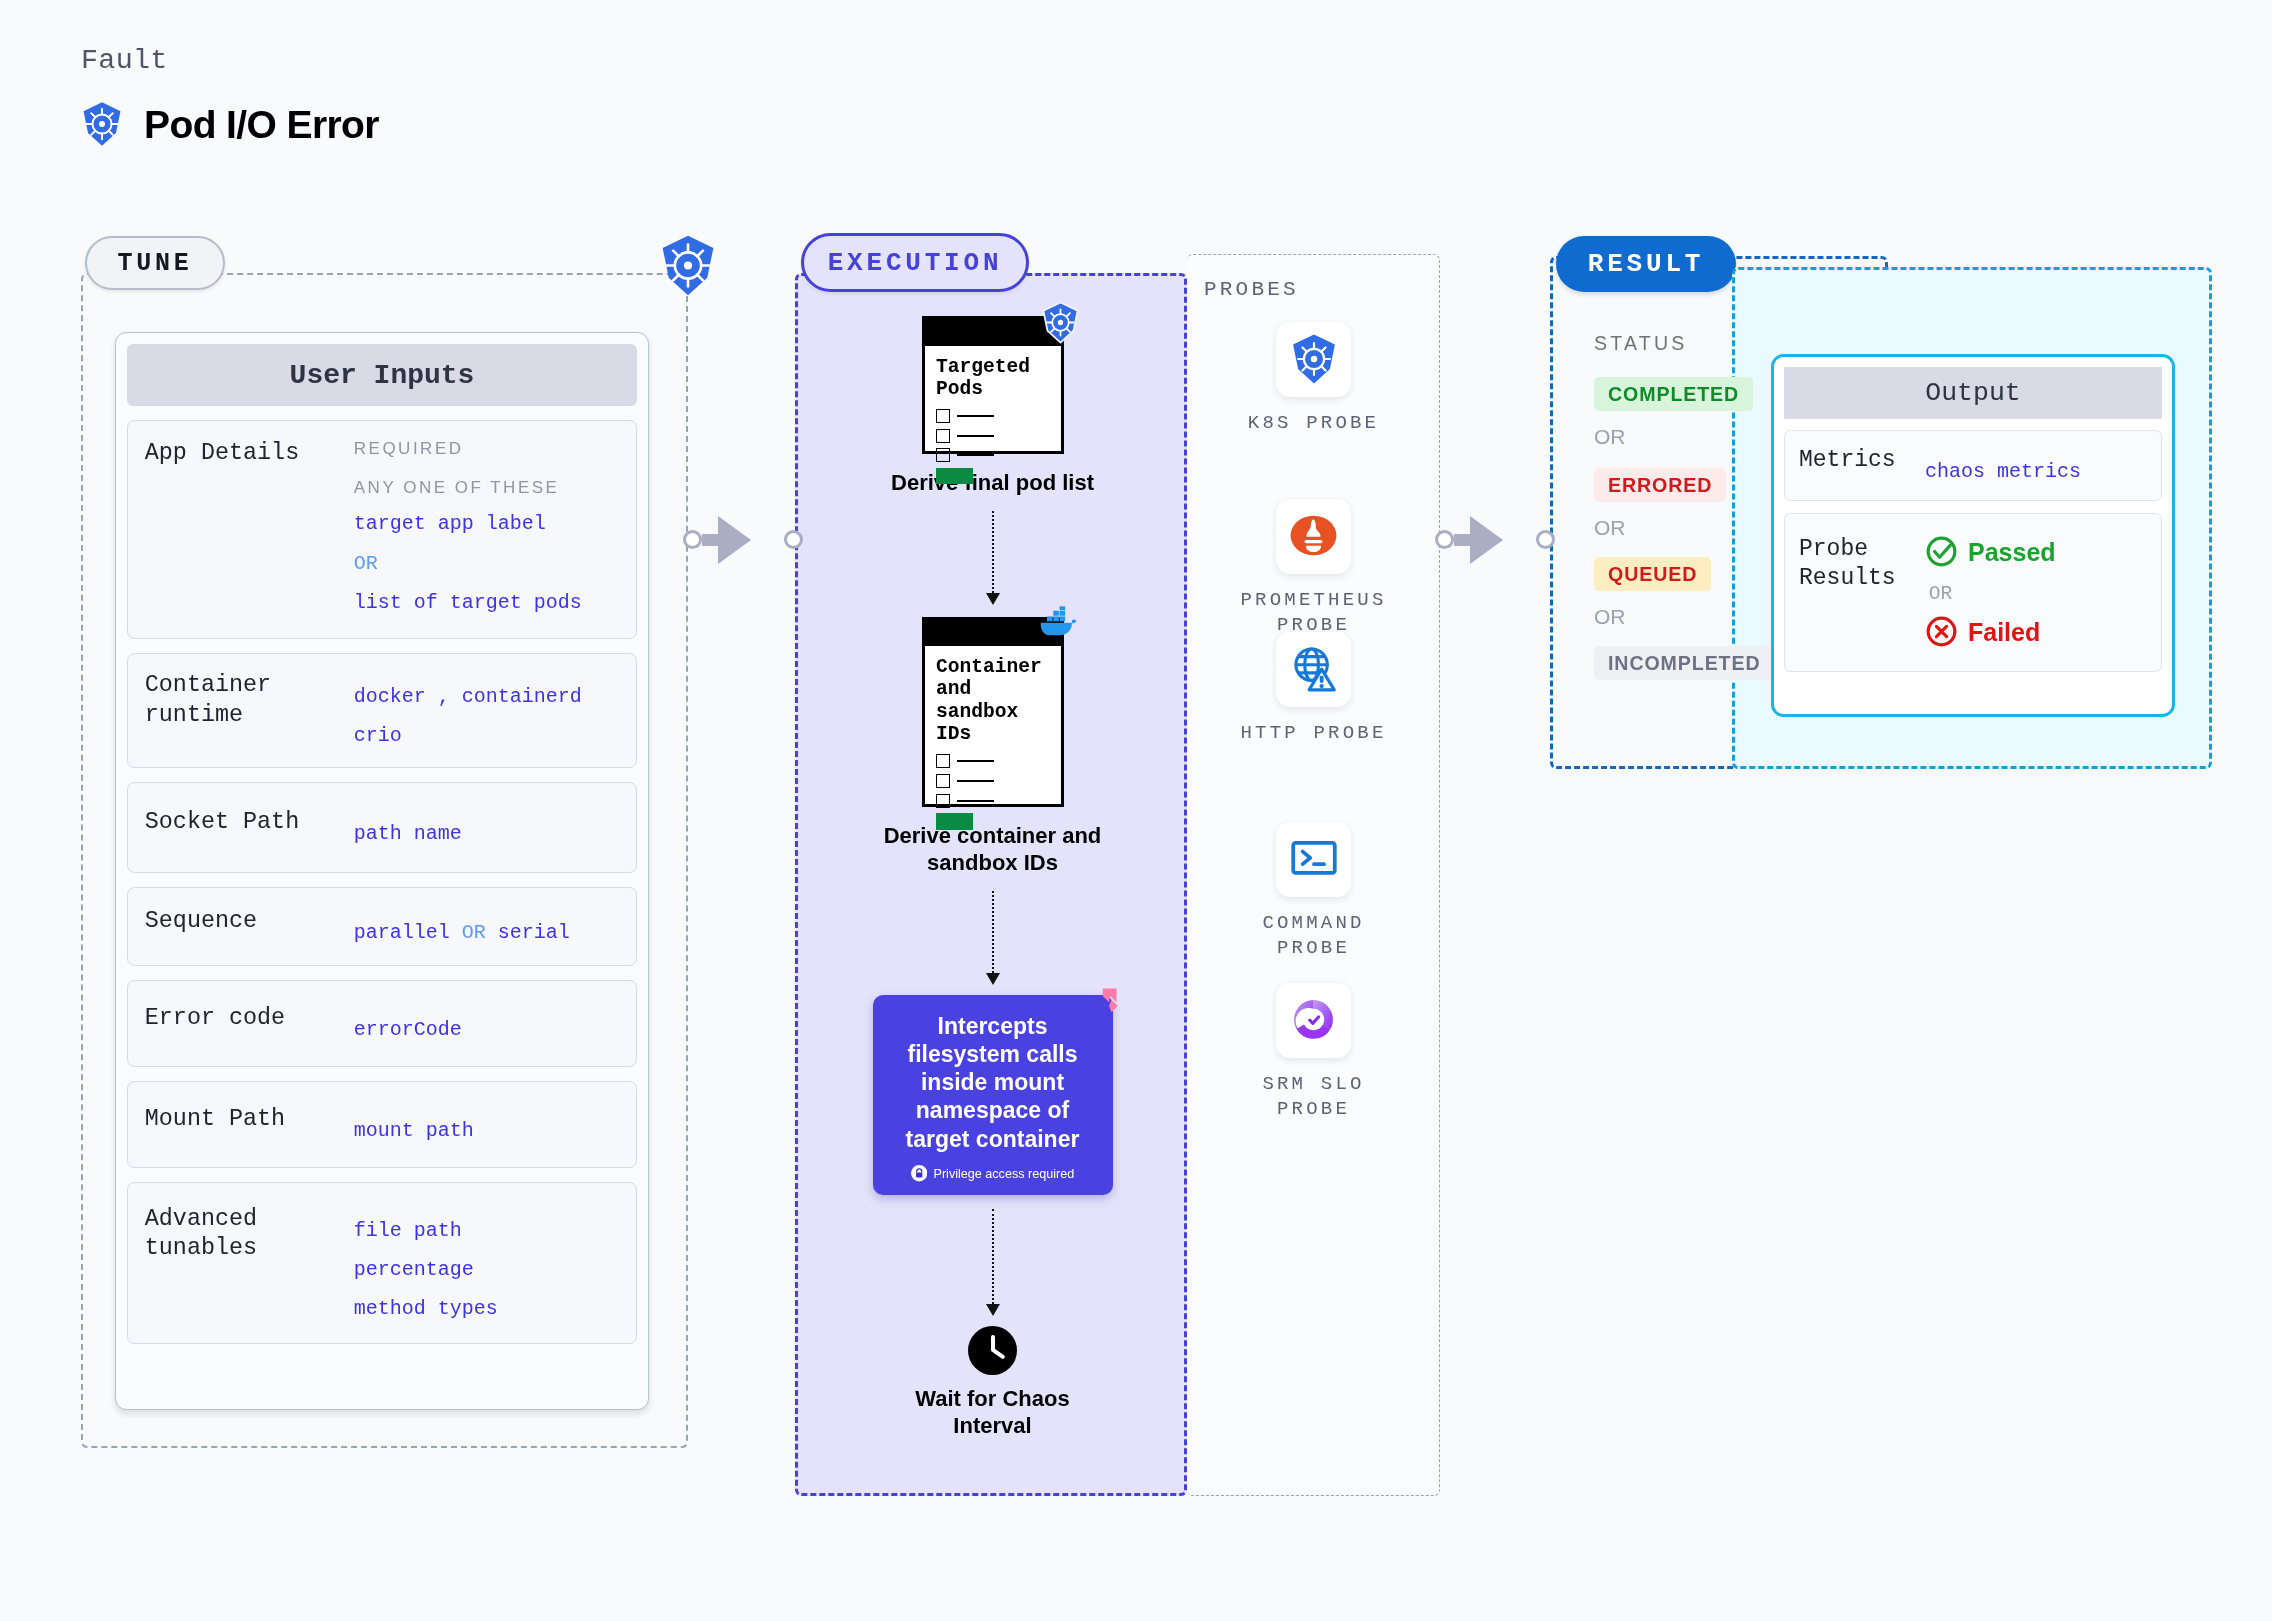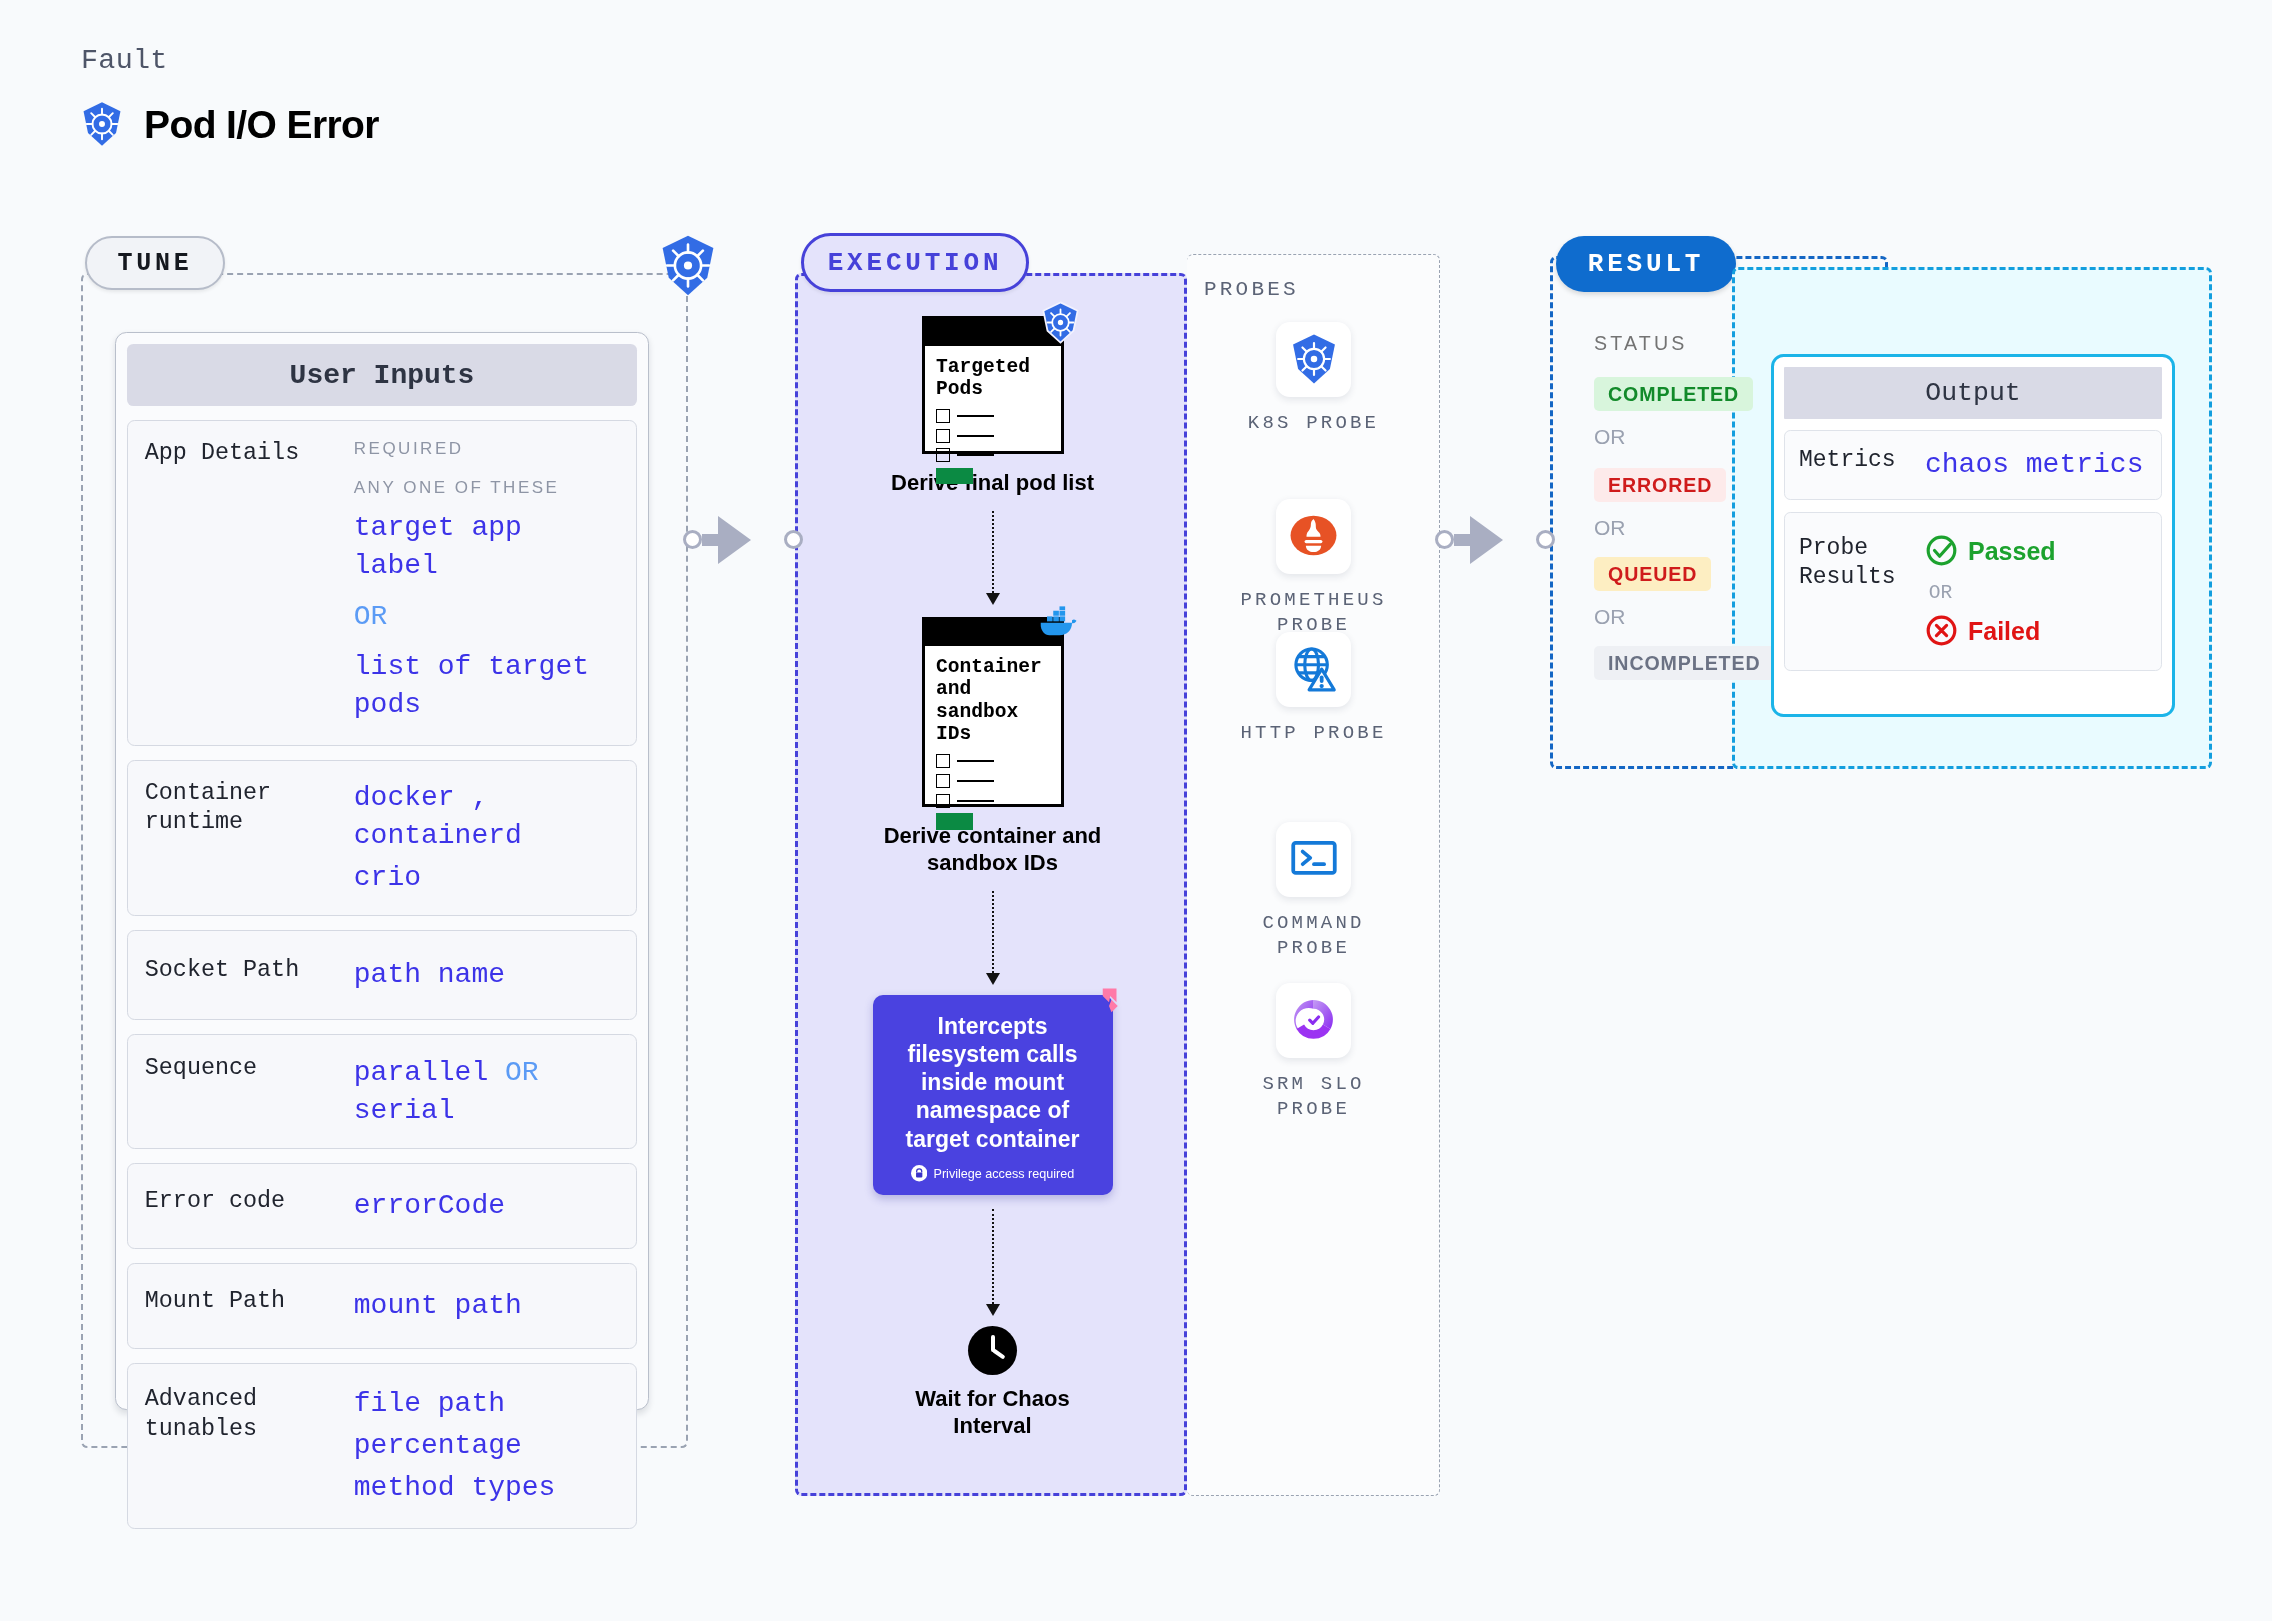--- a/index.html
+++ b/index.html
@@ -79,22 +79,22 @@
   .tune-key{
     width:209px;flex:0 0 209px;
     font-family:"Liberation Mono", monospace;font-size:23.4px;color:#20242e;line-height:1.25;
   }
   .tune-vals{flex:1;}
   .sub-label{
     font-size:17px;color:#8e95a5;letter-spacing:2.5px;
     margin-bottom:11.4px;font-family:"Liberation Sans",sans-serif;
   }
   .val{
-    font-family:"Liberation Mono", monospace;font-size:28px;color:#3c33e8;
-    line-height:1.35;margin-bottom:12.6px;
+    font-family:"Liberation Mono", monospace;font-size:20px;color:#3c33e8;
+    line-height:1.35;margin-bottom:12.6px;margin-top:12px;
   }
   .val.tight{margin-bottom:5px;}
   .or{color:#5b9bf5;}
   .comma{color:#3c33e8;}
 
   
   .flow-col{position:absolute;left:822px;top:316px;width:341px;text-align:center;}
   .doc-card{position:relative;width:142px;margin:0 auto;
     background:#fff;border:3.8px solid #000;box-sizing:border-box;}
   .doc-top{height:26.5px;background:#000;}

